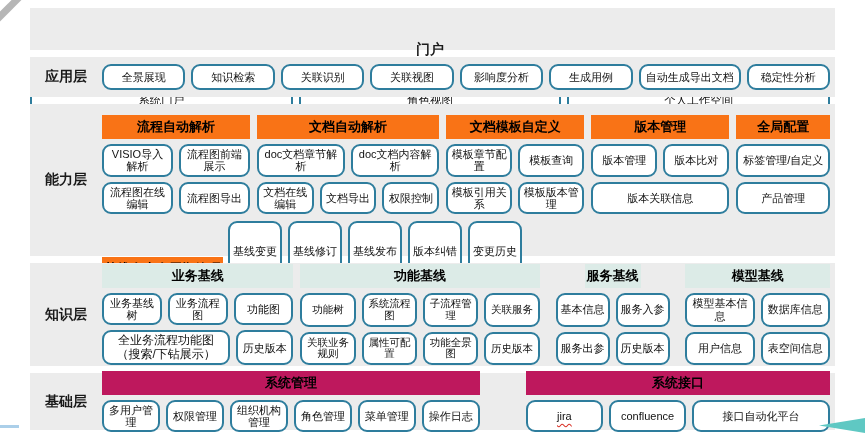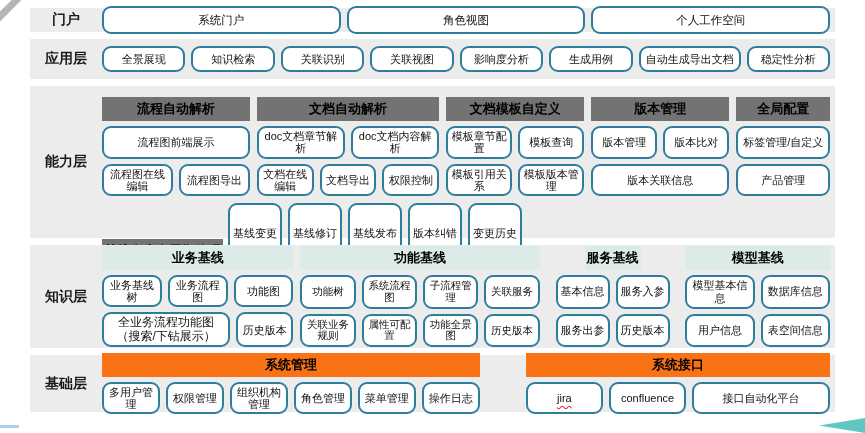--- a/index.html
+++ b/index.html
@@ -6,21 +6,21 @@
   body{
     width:865px;height:433px;position:relative;overflow:hidden;
     background:#ffffff;font-family:"Liberation Sans","DejaVu Sans",sans-serif;color:#111;
   }
   *{box-sizing:border-box;}
   .bands{position:absolute;left:30px;right:30px;top:8px;display:flex;flex-direction:column;gap:7px;}
   .band{background:#ececec;display:flex;align-items:stretch;padding:6px 5px 6px 0;}
   .layer-label{flex:0 0 72px;display:flex;align-items:center;justify-content:center;
     font-weight:bold;font-size:14px;color:#1a1a1a;}
   .layer-content{flex:1;display:flex;flex-direction:column;justify-content:center;gap:5px;}
-  .band-portal{height:24px;}
+  .band-portal{height:42px;flex-direction:column;}
   .band-app{height:40px;}
   .band-cap{height:152px;}
   .band-know{height:103px;}
   .band-base{height:57px;}
 
   .pill-row{display:flex;gap:6px;}
   .pill-row.grow{flex:1;}
   .pill{
     flex:1;display:flex;align-items:center;justify-content:center;text-align:center;
     background:#fff;border:2px solid #2e7d9d;border-radius:9px;
@@ -28,23 +28,23 @@
   }
   .band-portal .pill{min-height:28px;font-size:11.5px;}
   .band-app .pill{min-height:26px;}
 
   .groups-row{display:flex;gap:7px;flex:1;}
   .group{display:flex;flex-direction:column;gap:5px;}
   .group-header{
     font-weight:bold;font-size:13px;text-align:center;padding:3px 2px;color:#000;
     display:flex;align-items:center;justify-content:center;min-height:22px;
   }
-  .hdr-cap{background:#737373;margin-top:36px;}
+  .hdr-cap{background:#f97316;margin-top:36px;}
   .hdr-know{background:#dcebe7;}
-  .hdr-base{background:#f97316;}
+  .hdr-base{background:#be185d;}
 
   
   .grp-flow{flex:150 0 0;}
   .grp-doc{flex:185 0 0;}
   .grp-tpl{flex:140 0 0;}
   .grp-ver{flex:140 0 0;}
   .grp-glob{flex:95 0 0;}
   .baseline-wrap{display:flex;flex-direction:row;gap:5px;margin-top:2px;}
 
   
@@ -105,20 +105,21 @@
     </div>
   </div>
 
   <div class="band band-cap">
     <div class="layer-label">能力层</div>
     <div class="layer-content">
       <div class="groups-row">
         <div class="group grp-flow">
           <div class="group-header hdr-cap">流程自动解析</div>
           <div class="pill-row grow">
+              <div class="pill">VISIO导入解析</div>
               <div class="pill">流程图前端展示</div>
             </div>
           <div class="pill-row grow">
               <div class="pill">流程图在线编辑</div>
               <div class="pill">流程图导出</div>
             </div>
         </div>
         <div class="group grp-doc">
           <div class="group-header hdr-cap">文档自动解析</div>
           <div class="pill-row grow">

